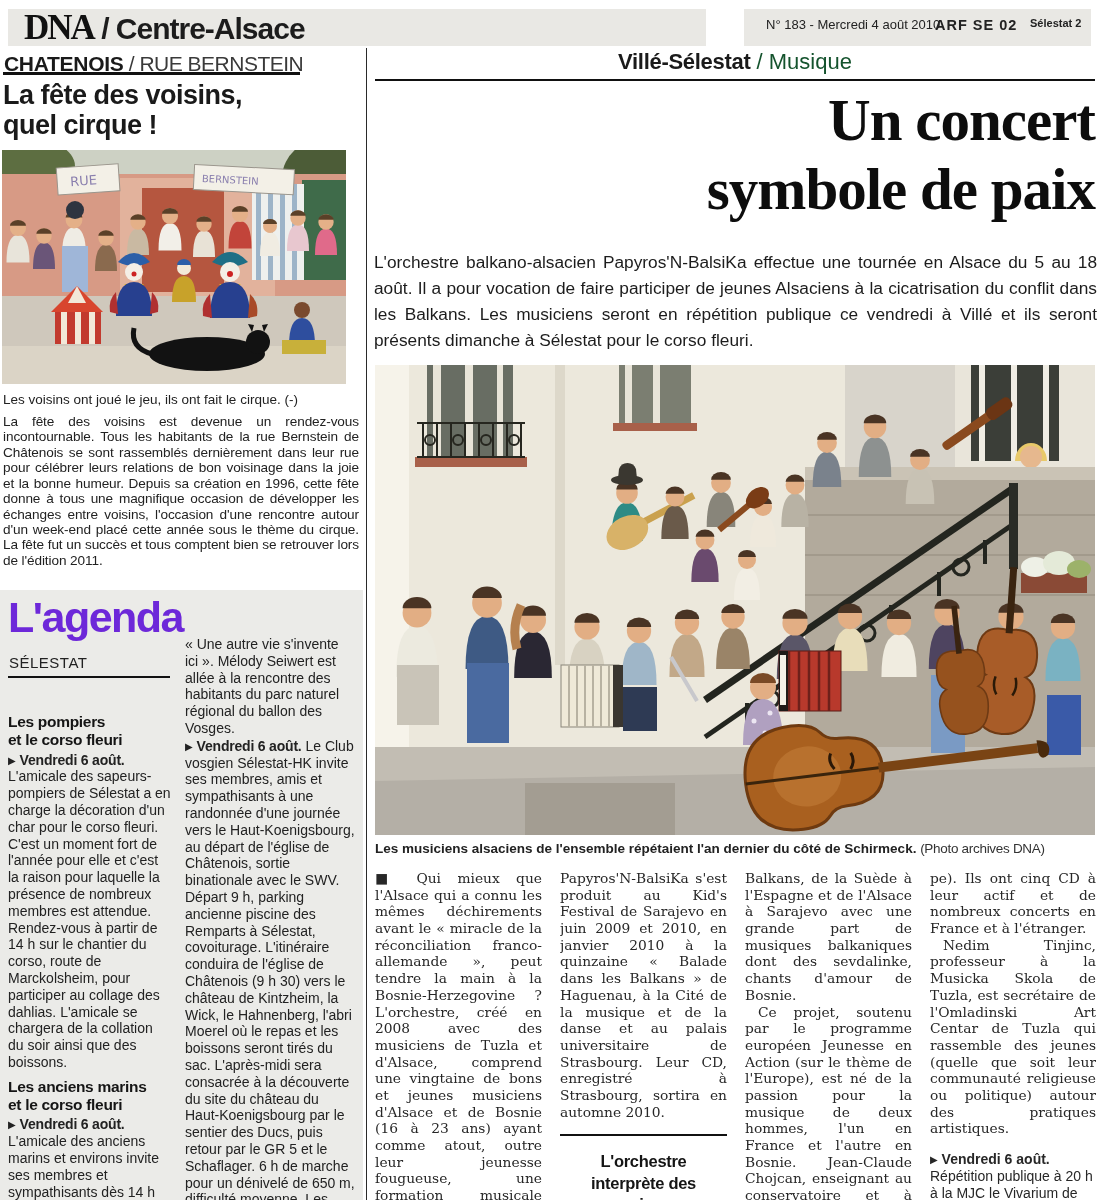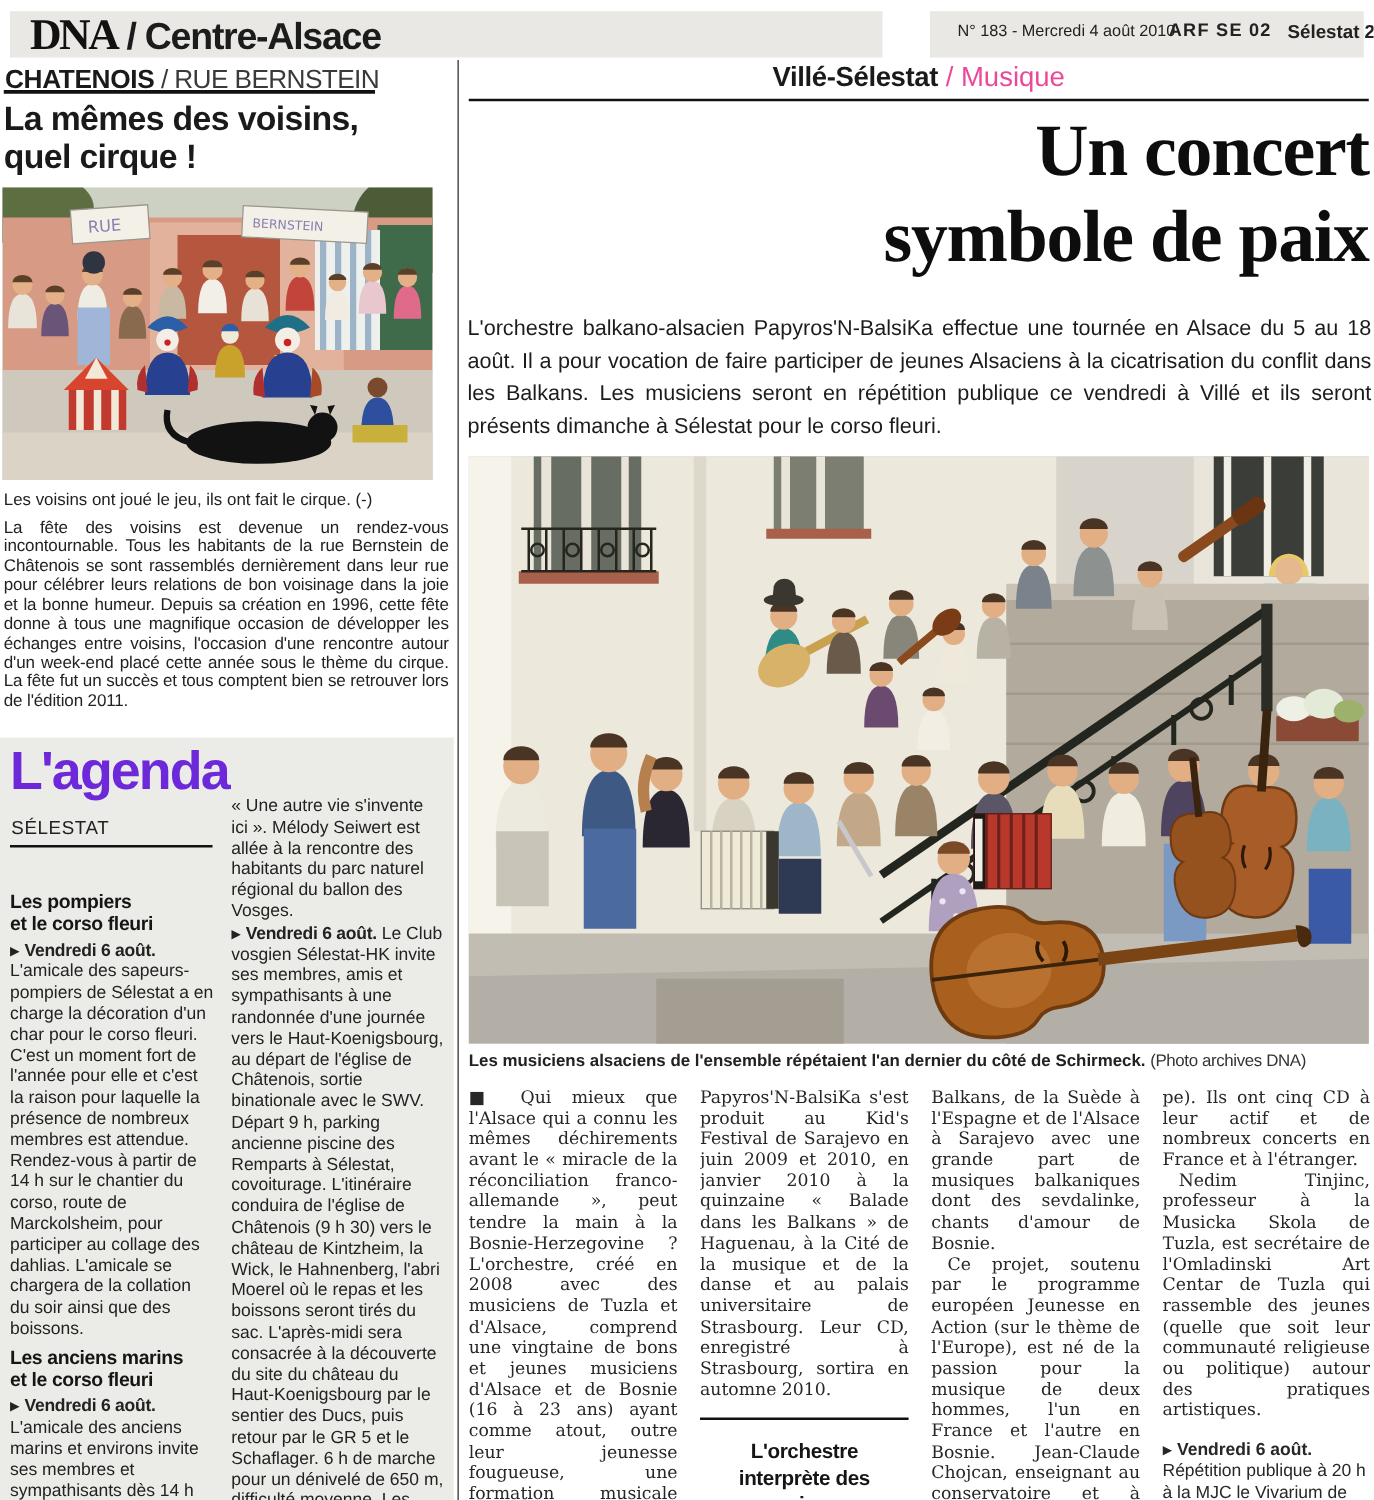--- a/index.html
+++ b/index.html
@@ -12,21 +12,21 @@
   
   .mast-bar { position:absolute; top:9px; height:37px; background:#e9e8e4; }
   .mast-left { left:8px; width:698px; }
   .mast-right { left:744px; width:347px; }
   .mast-title { position:absolute; left:24px; top:8px; white-space:nowrap; }
   .mast-title .dna { font-family:"Liberation Serif", serif; font-weight:bold; font-size:35px; letter-spacing:-2px; color:#111; }
   .mast-title .sec { font-weight:bold; font-size:30px; letter-spacing:-1px; color:#1c1c1c; }
   .mast-meta { position:absolute; top:17px; font-size:13px; color:#222; white-space:nowrap; }
   .mast-issue { left:766px; }
   .mast-code { left:935px; font-weight:bold; font-size:14.5px; letter-spacing:1px; }
-  .mast-page { left:1030px; font-weight:bold; font-size:15px; }
+  .mast-page { left:1030px; font-weight:bold; font-size:11px; }
   
   .vrule { position:absolute; left:366px; top:48px; width:1px; height:1152px; background:#2a2a2a; }
   
   .lkicker { position:absolute; left:4px; top:52px; font-size:21px; white-space:nowrap; }
   .lkicker b { font-weight:bold; letter-spacing:-0.3px; }
   .lkicker span.rest { color:#3a3a3a; font-weight:normal; letter-spacing:-0.5px; }
   .lkicker-rule { position:absolute; left:3px; top:72px; width:297px; height:3px; background:#111; }
   .lheadline { position:absolute; left:3px; top:80px; width:350px; font-size:27px; font-weight:bold; line-height:1.12; letter-spacing:-0.5px; white-space:pre-line; }
   .lphoto { position:absolute; left:2px; top:150px; width:344px; height:234px; background:#cfd3c9; }
   .lcaption { position:absolute; left:3px; top:392px; width:356px; font-size:13.5px; font-weight:normal; color:#222; }
@@ -39,21 +39,21 @@
   .agenda-col { position:absolute; font-size:14px; line-height:1.2; color:#222; }
   .agenda-colA { left:8px; top:116px; width:163px; height:510px; overflow:hidden; }
   .agenda-colB { left:185px; top:6px; width:170px; height:604px; overflow:hidden;margin-top:40px; }
   .agenda h4 { font-size:15.5px; font-weight:bold; line-height:1.15; margin:7px 0 3px 0; letter-spacing:-0.3px; white-space:pre-line; color:#151515; }
   .agenda p { margin:0 0 1px 0; }
   .agenda .blt { font-size:10px; vertical-align:1px; }
   .agenda b { letter-spacing:-0.2px; }
   
   .mkicker { position:absolute; left:375px; top:49px; width:720px; text-align:center; font-size:22px; }
   .mkicker b { font-weight:bold; letter-spacing:-0.3px; }
-  .mkicker span.rest { color:#ec4899; }
+  .mkicker span.rest { color:#14532d; }
   .mkicker-rule { position:absolute; left:375px; top:79px; width:720px; height:2px; background:#111; }
   .mheadline { position:absolute; left:375px; top:86px; width:720px; text-align:right;
     font-family:"Liberation Serif", serif; font-weight:bold; font-size:59px; line-height:1.17;
     letter-spacing:-1px; color:#0d0d0d; white-space:pre-line; }
   .mlead { position:absolute; left:374px; top:250px; width:723px; font-size:17.3px; line-height:1.5; text-align:justify; color:#1c1c1c; }
   .mphoto { position:absolute; left:375px; top:365px; width:720px; height:470px; background:#d8d4cb; }
   .mcaption { position:absolute; left:375px; top:841px; width:720px; font-size:13.5px; color:#222; }
   .mcaption .cb { font-weight:bold; }
   .mcaption .cc { font-weight:normal; color:#333; letter-spacing:-0.3px; }
   .acol { position:absolute; top:870px; width:167px; height:330px; overflow:hidden;
@@ -82,21 +82,21 @@
   <div class="mast-meta mast-issue">N° 183 - Mercredi 4 août 2010</div>
   <div class="mast-meta mast-code">ARF SE 02</div>
   <div class="mast-meta mast-page">Sélestat 2</div>
 
   <div class="vrule"></div>
 
   <div class="lkicker">
     <b>CHATENOIS</b><span class="rest"> / RUE BERNSTEIN</span>
   </div>
   <div class="lkicker-rule"></div>
-  <h2 class="lheadline">La mêmes des voisins,
+  <h2 class="lheadline">La fête des voisins,
 quel cirque !</h2>
 
   <div class="lphoto">
     <svg width="344" height="234" viewBox="0 0 344 234">
       <defs>
         <g id="lper">
             <path d="M-10,30 Q-10,6 0,6 Q10,6 10,30 Z" fill="currentColor"></path>
             <circle cx="0" cy="0" r="7" fill="#e4b088"></circle>
             <path d="M-7,-2 a7,5 0 0 1 14,0 z" fill="#5a4028"></path>
           </g>

